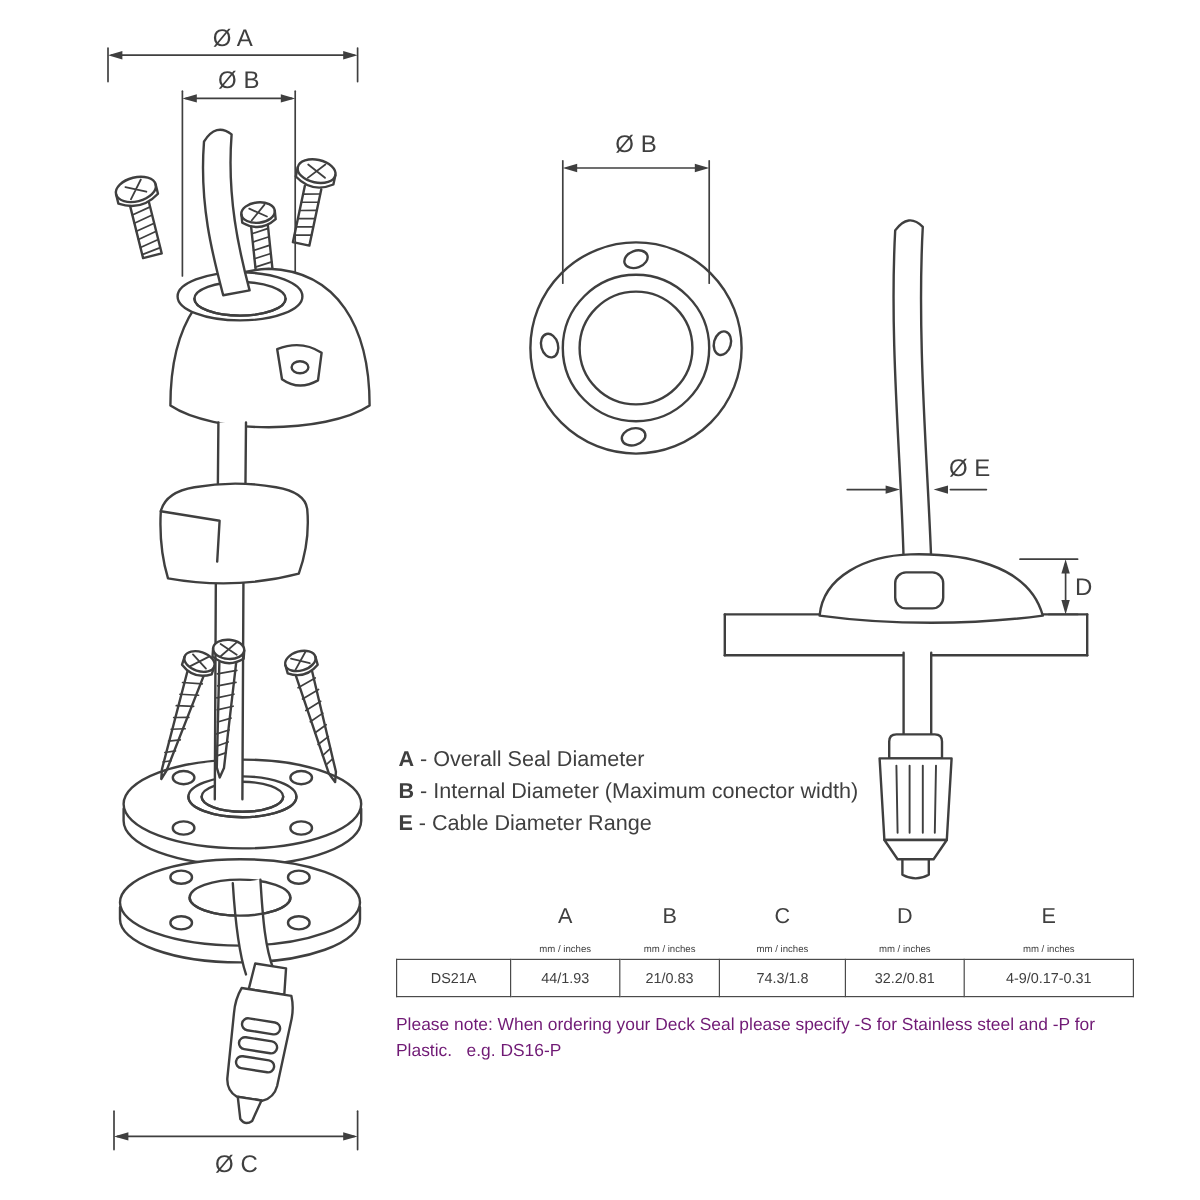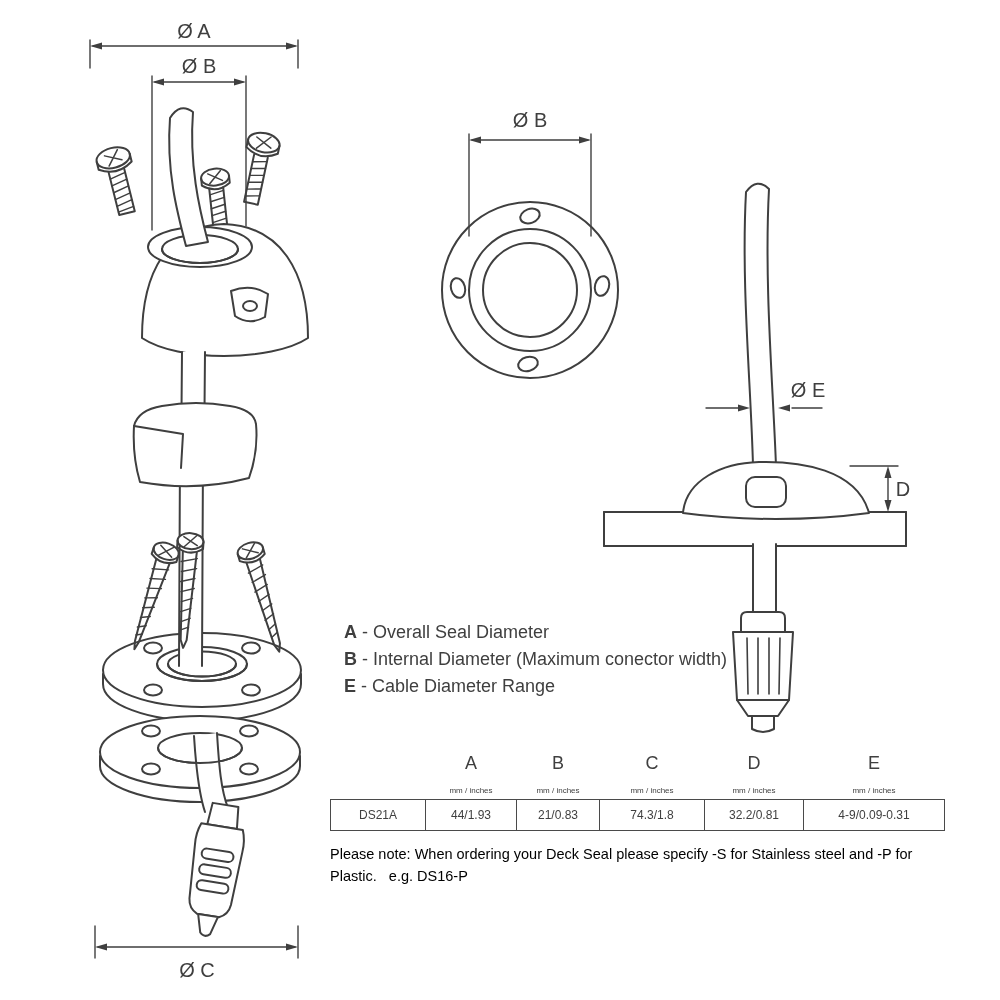--- a/index.html
+++ b/index.html
@@ -3,35 +3,35 @@
 <meta charset="utf-8">
 <style>
   html,body{margin:0;padding:0;}
   body{width:1000px;height:1000px;background:#ffffff;position:relative;
        font-family:"Liberation Sans",sans-serif;color:#3f3f3f;overflow:hidden;}
   svg{position:absolute;left:0;top:0;}
   svg text{font-family:"Liberation Sans",sans-serif;font-size:20px;fill:#3f3f3f;stroke:none;}
   .arr{fill:#3f3f3f;stroke:none;}
   .dim{stroke-width:1.4;}
 
-  .legend{position:absolute;left:344px;top:622px;font-size:18px;line-height:20px;}
+  .legend{position:absolute;left:332px;top:622px;font-size:18px;line-height:20px;}
   .legend-row{margin-bottom:7px;}
   .legend-row b{font-weight:bold;}
   .legend-row span{margin-left:5px;}
 
   .spec-table{position:absolute;left:330px;top:754px;border-collapse:collapse;color:#3f3f3f;}
   .spec-table td{text-align:center;padding:0 6px;}
   .spec-table tr.head td{border:none;vertical-align:bottom;padding-bottom:3px;}
   .col-letter{font-size:18px;line-height:1.05;}
   .col-unit{font-size:8px;line-height:1.1;margin-top:14px;}
   .spec-table tr.data td{border:1.6px solid #4a4a4a;font-size:12px;height:30px;}
   .w-model{min-width:82px;} .w-a{min-width:78px;} .w-b{min-width:70px;}
   .w-c{min-width:92px;} .w-d{min-width:86px;} .w-e{min-width:128px;}
 
-  .note{position:absolute;left:330px;top:843px;font-size:14.5px;line-height:1.55;color:#000000;width:600px;}
+  .note{position:absolute;left:330px;top:843px;font-size:14.5px;line-height:1.55;color:#701a75;width:600px;}
 </style>
 </head>
 <body>
 
 <svg width="1000" height="1000" viewBox="0 0 1000 1000" stroke="#3f3f3f" stroke-width="2" fill="none" stroke-linecap="round" stroke-linejoin="round">
 
   <g>
 
     <g>
       <line class="dim" x1="90" y1="40" x2="90" y2="68"></line>
@@ -275,21 +275,21 @@
       <div class="col-letter">E</div>
       <div class="col-unit">mm / inches</div>
     </td>
   </tr>
   <tr class="data">
     <td class="w-model">DS21A</td>
     <td class="w-a">44/1.93</td>
     <td class="w-b">21/0.83</td>
     <td class="w-c">74.3/1.8</td>
     <td class="w-d">32.2/0.81</td>
-    <td class="w-e">4-9/0.09-0.31</td>
+    <td class="w-e">4-9/0.17-0.31</td>
   </tr>
 </tbody>
   </table>
 
 <div class="note">
   <div>Please note: When ordering your Deck Seal please specify -S for Stainless steel and -P for</div>
   <div>Plastic.&nbsp;&nbsp; e.g. DS16-P</div>
 </div>
 
 </body></html>

